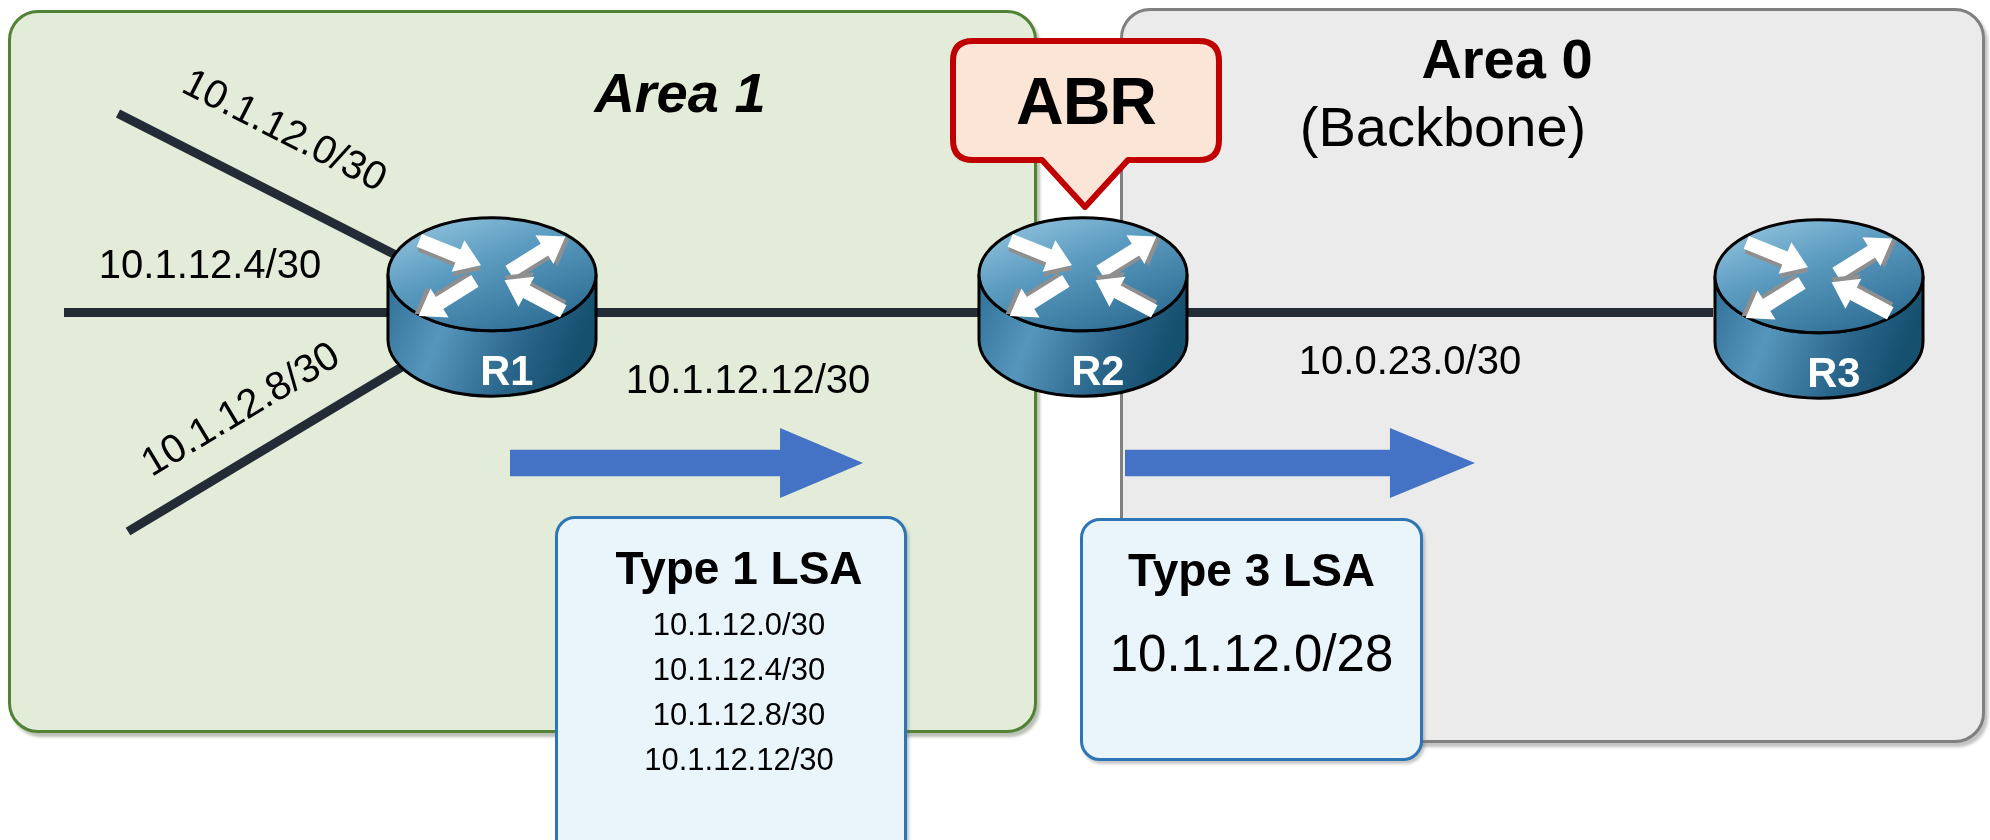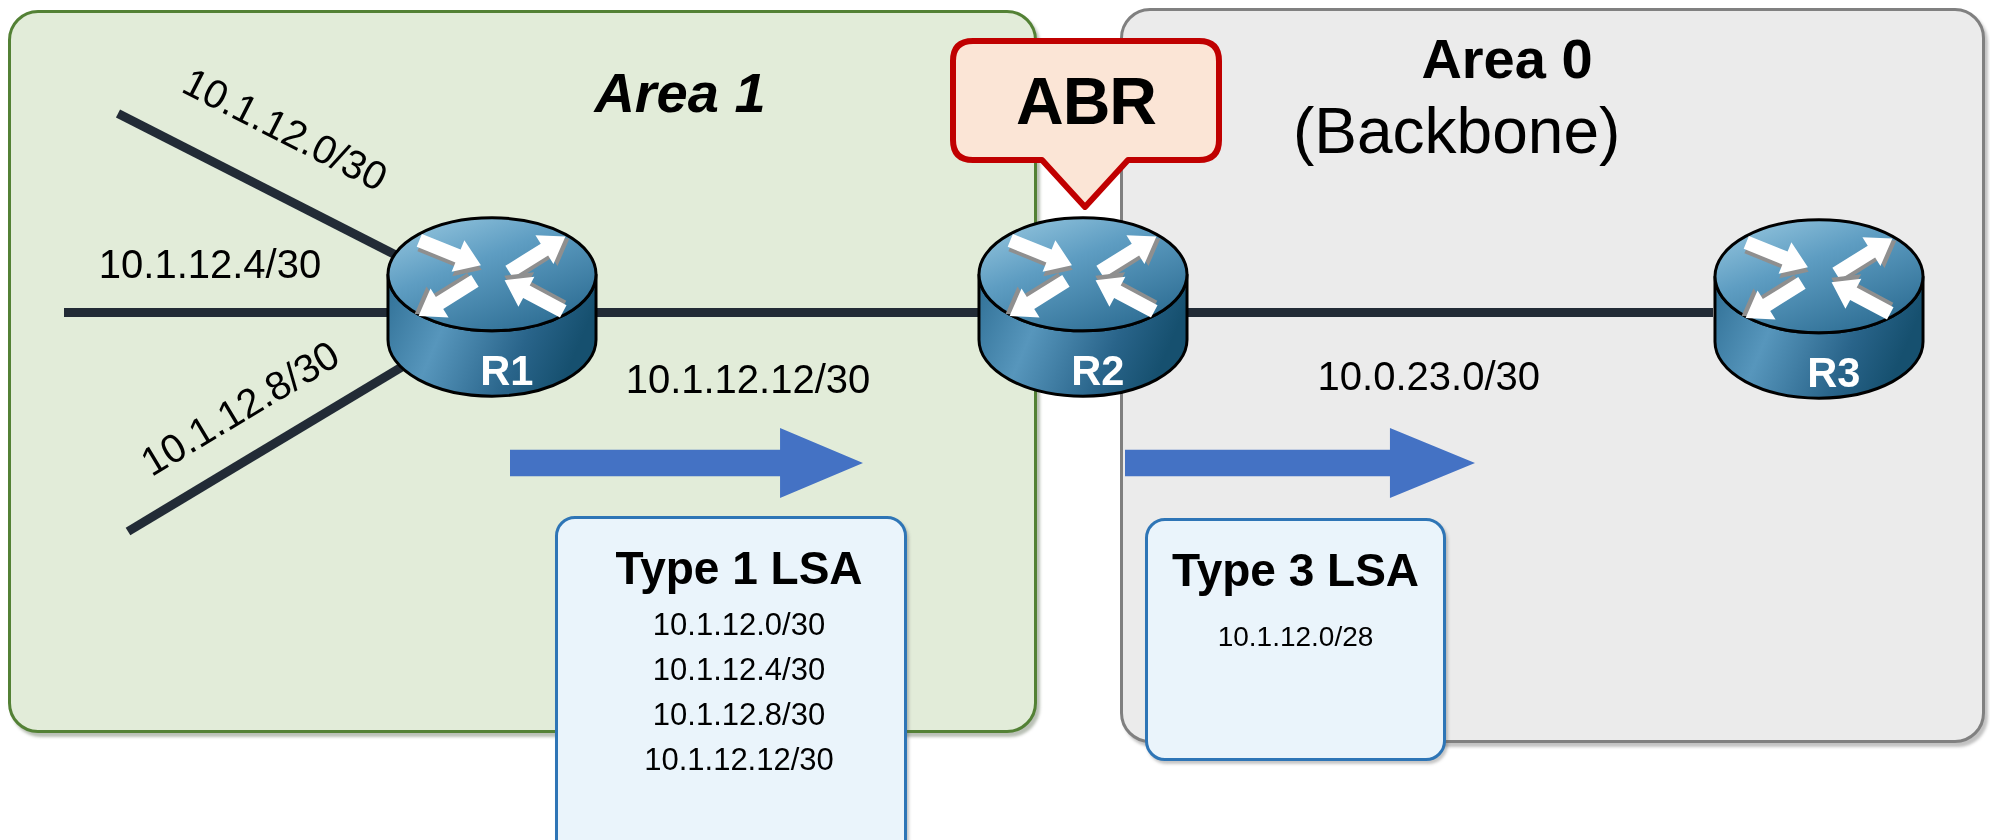--- a/index.html
+++ b/index.html
@@ -16,51 +16,51 @@
   }
   #area0-panel{
     left:1120px;top:8px;width:865px;height:735px;
     background:#ebebeb;border:3px solid #808080;
     box-shadow:3px 4px 3px rgba(120,120,120,.45);
   }
   
   .area-title{position:absolute;font-weight:bold;font-size:56px;text-align:center;white-space:nowrap;z-index:3;}
   #area1-label{left:555px;top:60px;width:250px;font-style:italic;}
   #area0-label{left:1382px;top:26px;width:250px;}
-  #area0-sub{position:absolute;left:1293px;top:94px;width:300px;font-size:64px;font-weight:400;text-align:center;white-space:nowrap;z-index:3;}
+  #area0-sub{position:absolute;left:1293px;top:94px;width:300px;font-size:56px;font-weight:400;text-align:center;white-space:nowrap;z-index:3;}
   
   .netline{position:absolute;background:#222b36;height:9px;z-index:2;}
   #line-main{left:64px;top:308px;width:1649px;}
   .diag{transform-origin:0 50%;}
   #line-net-top{left:118px;top:109px;width:368px;transform:rotate(27deg);}
   #line-net-bottom{left:128px;top:527px;width:340px;transform:rotate(-31deg);}
   
   .ip-label{position:absolute;font-size:40px;text-align:center;white-space:nowrap;z-index:3;}
   #lbl-net-top{left:135px;top:107px;width:300px;transform:rotate(27deg);}
   #lbl-net-mid{left:70px;top:242px;width:280px;}
   #lbl-net-bottom{left:90px;top:386px;width:300px;transform:rotate(-31deg);}
   #lbl-r1r2{left:608px;top:357px;width:280px;}
-  #lbl-r2r3{left:1280px;top:354px;width:260px;text-align:right;}
+  #lbl-r2r3{left:1280px;top:338px;width:260px;}
   
   .flood-arrow{position:absolute;top:428px;height:70px;background:#4472c4;z-index:2;}
   #arrow-area1{left:510px;width:353px;
     clip-path:polygon(0 31%,76.5% 31%,76.5% 0,100% 50%,76.5% 100%,76.5% 69%,0 69%);}
   #arrow-area0{left:1125px;width:350px;
     clip-path:polygon(0 31%,75.7% 31%,75.7% 0,100% 50%,75.7% 100%,75.7% 69%,0 69%);}
   
   .lsa-box{
     position:absolute;background:#eaf4fb;border:3px solid #2e75b6;border-radius:20px;
     text-align:center;box-sizing:border-box;z-index:4;
     box-shadow:2px 3px 3px rgba(90,90,90,.35);
   }
   #lsa-type1{left:555px;top:516px;width:352px;height:396px;padding-left:16px;}
-  #lsa-type3{left:1145px;top:518px;width:301px;height:243px;}
+  #lsa-type3{left:1080px;top:518px;width:343px;height:243px;}
   .lsa-title{font-size:46px;font-weight:bold;margin-top:22px;white-space:nowrap;}
   .lsa-entries{margin-top:8px;font-size:31px;line-height:1.45;}
-  #lsa-type3 .lsa-entries{margin-top:20px;font-size:28px;}
+  #lsa-type3 .lsa-entries{margin-top:20px;font-size:51px;}
   
   .router{position:absolute;width:212px;height:184px;z-index:5;}
   #router-r1{left:386px;top:214px;}
   #router-r2{left:977px;top:214px;}
   #router-r3{left:1713px;top:216px;}
   .rlabel{font-family:"Liberation Sans",sans-serif;font-weight:bold;font-size:42px;fill:#ffffff;}
   
   #abr-callout{position:absolute;left:950px;top:38px;width:272px;height:172px;z-index:6;}
   .abr-text{font-family:"Liberation Sans",sans-serif;font-weight:bold;font-size:66px;fill:#000;letter-spacing:-1px;}
 </style>

